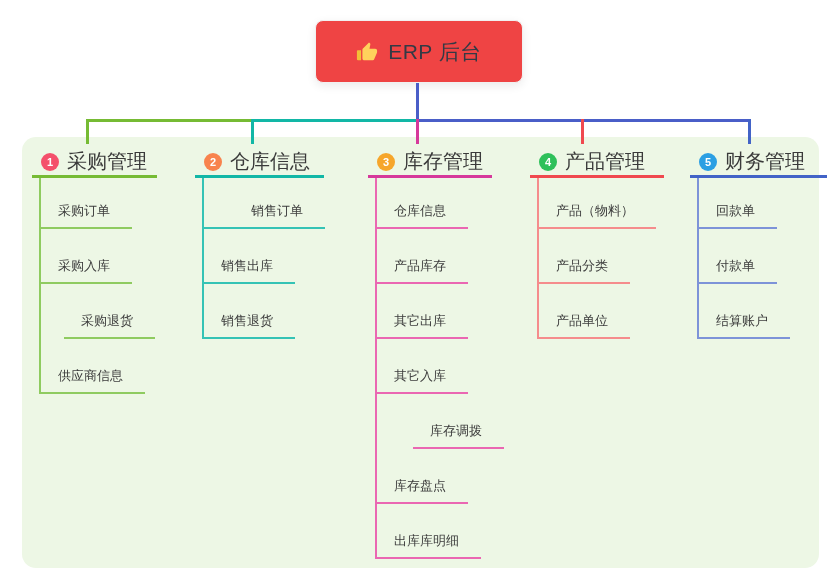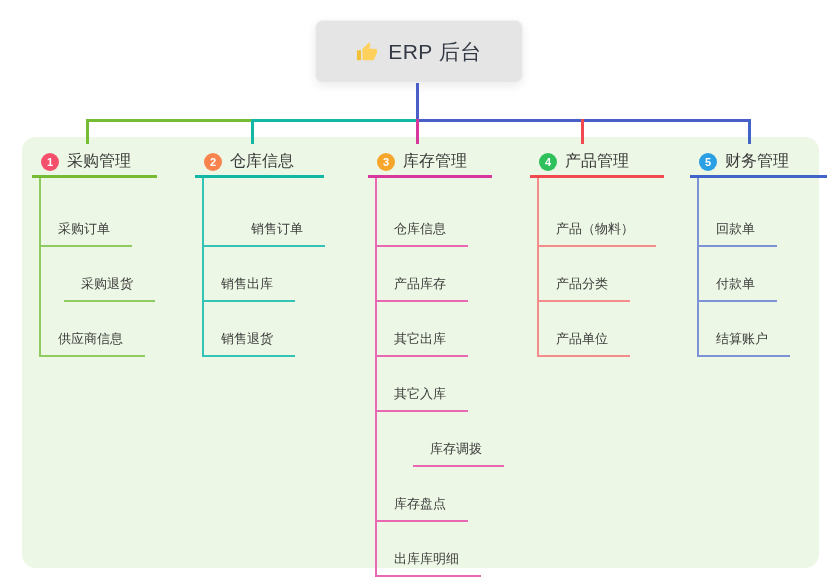--- a/index.html
+++ b/index.html
@@ -4,21 +4,21 @@
 <style>
   html,body{margin:0;padding:0;background:#ffffff;}
   .stage{
     position:relative;width:839px;height:588px;overflow:hidden;
     font-family:"Liberation Sans","DejaVu Sans",sans-serif;
     background:#ffffff;
   }
   
   .root-node{
     position:absolute;left:315px;top:20px;width:208px;height:63px;
-    background:#e5e5e5;border:1px solid #f1f1f1;border-radius:8px;
+    background:#ef4444;border:1px solid #f1f1f1;border-radius:8px;
     box-shadow:0 3px 10px rgba(0,0,0,0.08);
     display:flex;align-items:center;justify-content:center;gap:10px;
     box-sizing:border-box;cursor:pointer;
   }
   .root-label{font-size:21px;color:#333a45;font-weight:500;letter-spacing:0.5px;}
   .root-icon{display:flex;align-items:center;}
   
   .vline,.hline{position:absolute;}
   
   .panel{
@@ -29,24 +29,24 @@
   .branch{position:absolute;top:148px;}
   .branch-header{
     height:27px;border-bottom:3px solid;display:flex;align-items:center;
     gap:8px;padding-left:9px;box-sizing:content-box;cursor:pointer;
   }
   .badge{
     width:18px;height:18px;border-radius:50%;flex:0 0 18px;
     color:#ffffff;font-size:11px;font-weight:bold;line-height:18px;
     text-align:center;
   }
-  .branch-label{font-size:16px;color:#3a3a3a;white-space:nowrap;}
+  .branch-label{font-size:20px;color:#3a3a3a;white-space:nowrap;}
   .branch-children{margin-left:7px;border-left:2px solid;}
   .item{display:flex;align-items:flex-end;height:55px;}
-  .item:first-child{height:69px;}
+  .item:first-child{height:51px;}
   .item-label{
     display:inline-block;font-size:13px;color:#3c3c3c;white-space:nowrap;
     padding:0 22px 7px 17px;border-bottom:2px solid;cursor:pointer;
   }
 </style>
 </head>
 <body>
 
 <div class="stage">
 
@@ -75,20 +75,23 @@
     </div>
   <div id="branches">
       <div class="branch" style="left: 32px;">
         <div class="branch-header" style="width: 116px; border-bottom-color: rgb(118, 187, 52);">
           <span class="badge" style="background: rgb(244, 80, 107);">1</span>
           <span class="branch-label">采购管理</span>
         </div>
         <div class="branch-children" style="border-left-color: rgb(143, 203, 96);">
           <div class="item">
             <span class="item-label" style="border-bottom-color: rgb(143, 203, 96);">采购订单</span>
+          </div>
+          <div class="item">
+            <span class="item-label" style="border-bottom-color: rgb(143, 203, 96);">采购入库</span>
           </div>
           <div class="item">
             <span class="item-label" style="border-bottom-color: rgb(143, 203, 96); margin-left: 23px;">采购退货</span>
           </div>
           <div class="item">
             <span class="item-label" style="border-bottom-color: rgb(143, 203, 96);">供应商信息</span>
           </div>
         </div>
       </div>
       <div class="branch" style="left: 195px;">

